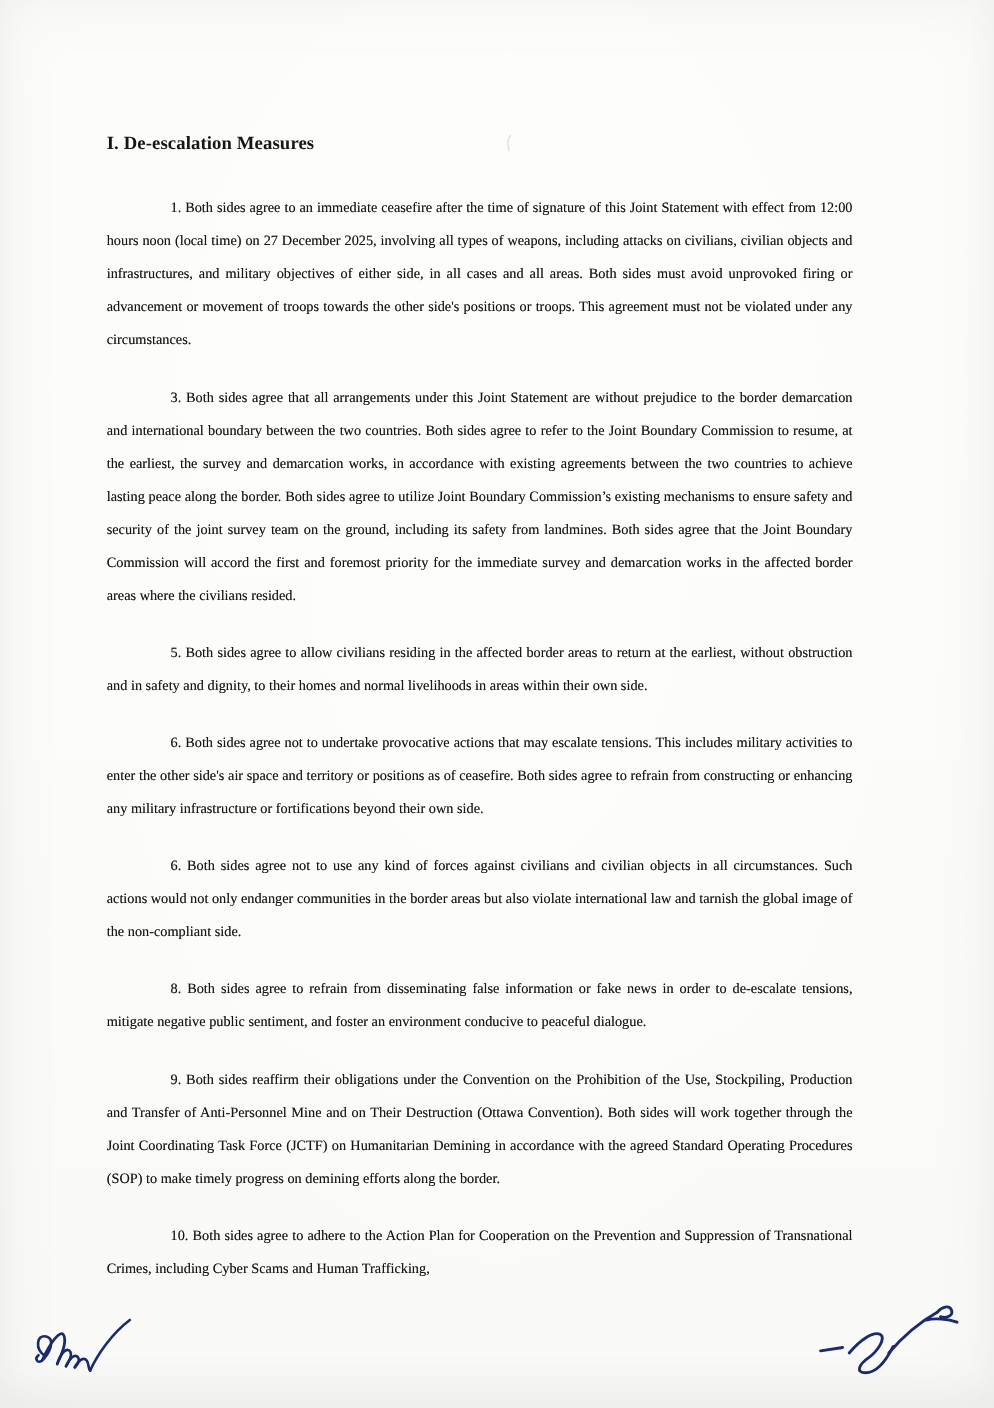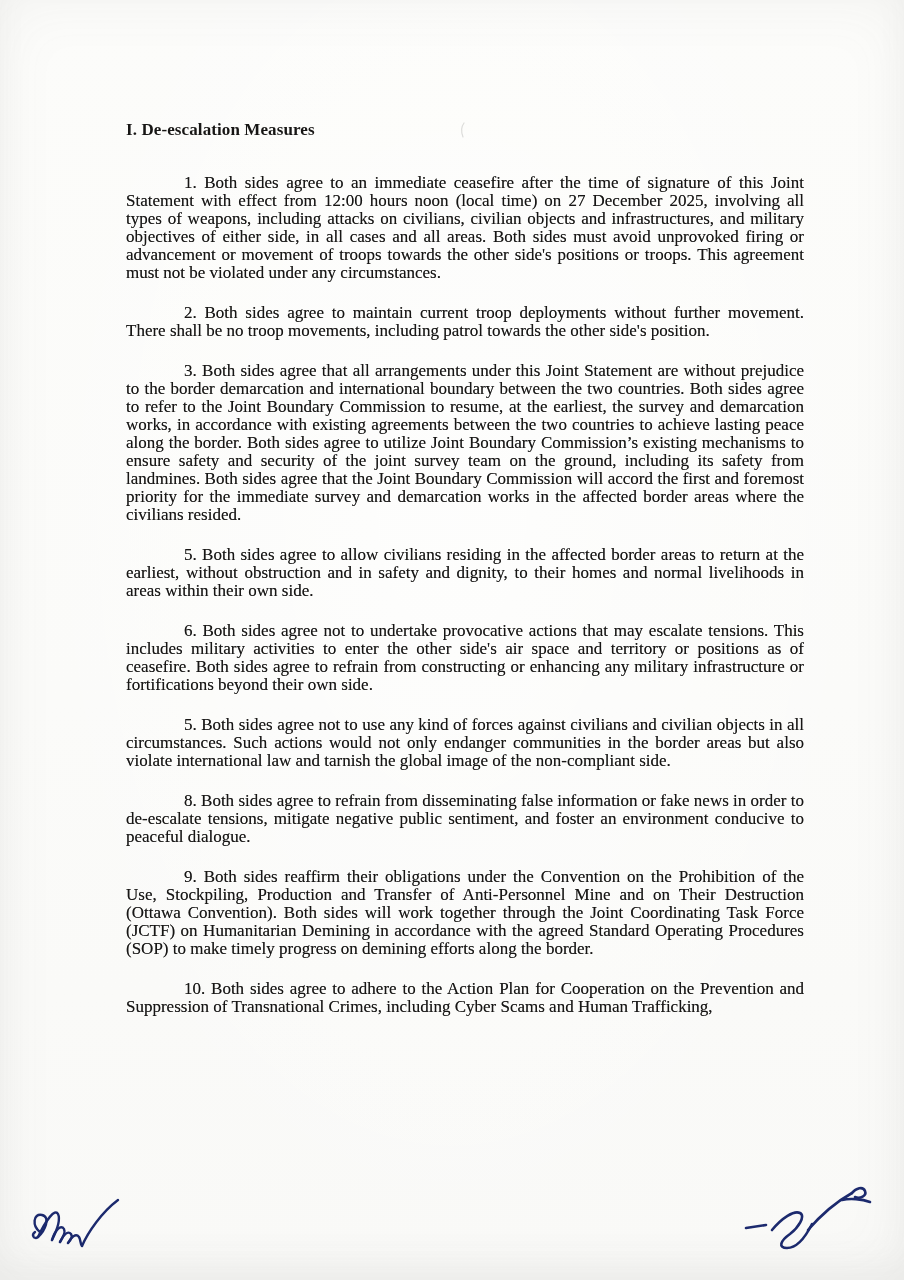--- a/index.html
+++ b/index.html
@@ -22,33 +22,33 @@
   
   .page::after {
     content: "";
     position: absolute;
     inset: 0;
     pointer-events: none;
     box-shadow: inset 0 0 60px rgba(120,120,115,0.07), inset 0 -18px 30px rgba(120,120,115,0.05);
   }
   .content {
     position: absolute;
-    left: 126px;
+    left: 97px;
     top: 120px;
     width: 678px;
   }
   .heading {
     font-size: 17px;
     font-weight: bold;
     margin: 0 0 34px 0;
     letter-spacing: 0.1px;
   }
   .para {
-    font-size: 17px;
-    line-height: 18px;
+    font-size: 13px;
+    line-height: 30px;
     text-align: justify;
     text-indent: 58px;
     margin: 0 0 22px 0;
     text-shadow: 0 0 0.45px rgba(20,20,20,0.55);
   }
   .para:last-of-type { margin-bottom: 12px; }
 
   .scan-artifact {
     position: absolute;
     left: 458px;
@@ -72,25 +72,24 @@
   <div class="scan-artifact">
     <svg viewBox="0 0 10 16">
       <path d="M6,1 C3,5 3,10 5,15" stroke="#c2c2c0" stroke-width="1.2" fill="none" stroke-linecap="round"></path>
     </svg>
   </div>
 
   <div class="content">
     <div class="heading">I. De-escalation Measures</div>
 
     <p class="para">1. Both sides agree to an immediate ceasefire after the time of signature of this Joint Statement with effect from 12:00 hours noon (local time) on 27 December 2025, involving all types of weapons, including attacks on civilians, civilian objects and infrastructures, and military objectives of either side, in all cases and all areas. Both sides must avoid unprovoked firing or advancement or movement of troops towards the other side's positions or troops. This agreement must not be violated under any circumstances.</p>
-    <p class="para">2. Both sides agree to maintain current troop deployments without further movement. There shall be no troop movements, including patrol towards the other side's position.</p>
     <p class="para">3. Both sides agree that all arrangements under this Joint Statement are without prejudice to the border demarcation and international boundary between the two countries. Both sides agree to refer to the Joint Boundary Commission to resume, at the earliest, the survey and demarcation works, in accordance with existing agreements between the two countries to achieve lasting peace along the border. Both sides agree to utilize Joint Boundary Commission’s existing mechanisms to ensure safety and security of the joint survey team on the ground, including its safety from landmines. Both sides agree that the Joint Boundary Commission will accord the first and foremost priority for the immediate survey and demarcation works in the affected border areas where the civilians resided.</p>
     <p class="para">5. Both sides agree to allow civilians residing in the affected border areas to return at the earliest, without obstruction and in safety and dignity, to their homes and normal livelihoods in areas within their own side.</p>
     <p class="para">6. Both sides agree not to undertake provocative actions that may escalate tensions. This includes military activities to enter the other side's air space and territory or positions as of ceasefire. Both sides agree to refrain from constructing or enhancing any military infrastructure or fortifications beyond their own side.</p>
-    <p class="para">5. Both sides agree not to use any kind of forces against civilians and civilian objects in all circumstances. Such actions would not only endanger communities in the border areas but also violate international law and tarnish the global image of the non-compliant side.</p>
+    <p class="para">6. Both sides agree not to use any kind of forces against civilians and civilian objects in all circumstances. Such actions would not only endanger communities in the border areas but also violate international law and tarnish the global image of the non-compliant side.</p>
     <p class="para">8. Both sides agree to refrain from disseminating false information or fake news in order to de-escalate tensions, mitigate negative public sentiment, and foster an environment conducive to peaceful dialogue.</p>
     <p class="para">9. Both sides reaffirm their obligations under the Convention on the Prohibition of the Use, Stockpiling, Production and Transfer of Anti-Personnel Mine and on Their Destruction (Ottawa Convention). Both sides will work together through the Joint Coordinating Task Force (JCTF) on Humanitarian Demining in accordance with the agreed Standard Operating Procedures (SOP) to make timely progress on demining efforts along the border.</p>
     <p class="para">10. Both sides agree to adhere to the Action Plan for Cooperation on the Prevention and Suppression of Transnational Crimes, including Cyber Scams and Human Trafficking,</p>
   </div>
 
   <div class="signature left">
     <svg viewBox="0 0 106 62">
       <g fill="none" stroke="#1c2a6e" stroke-width="2.4" stroke-linecap="round" stroke-linejoin="round">
         <path d="M14,36 C6,30 7,17 16,19 C25,21 19,35 12,41 C8,44 5,39 9,36"></path>
         <path d="M12,41 C20,24 29,12 32,18 C35,24 29,38 26,44"></path>

